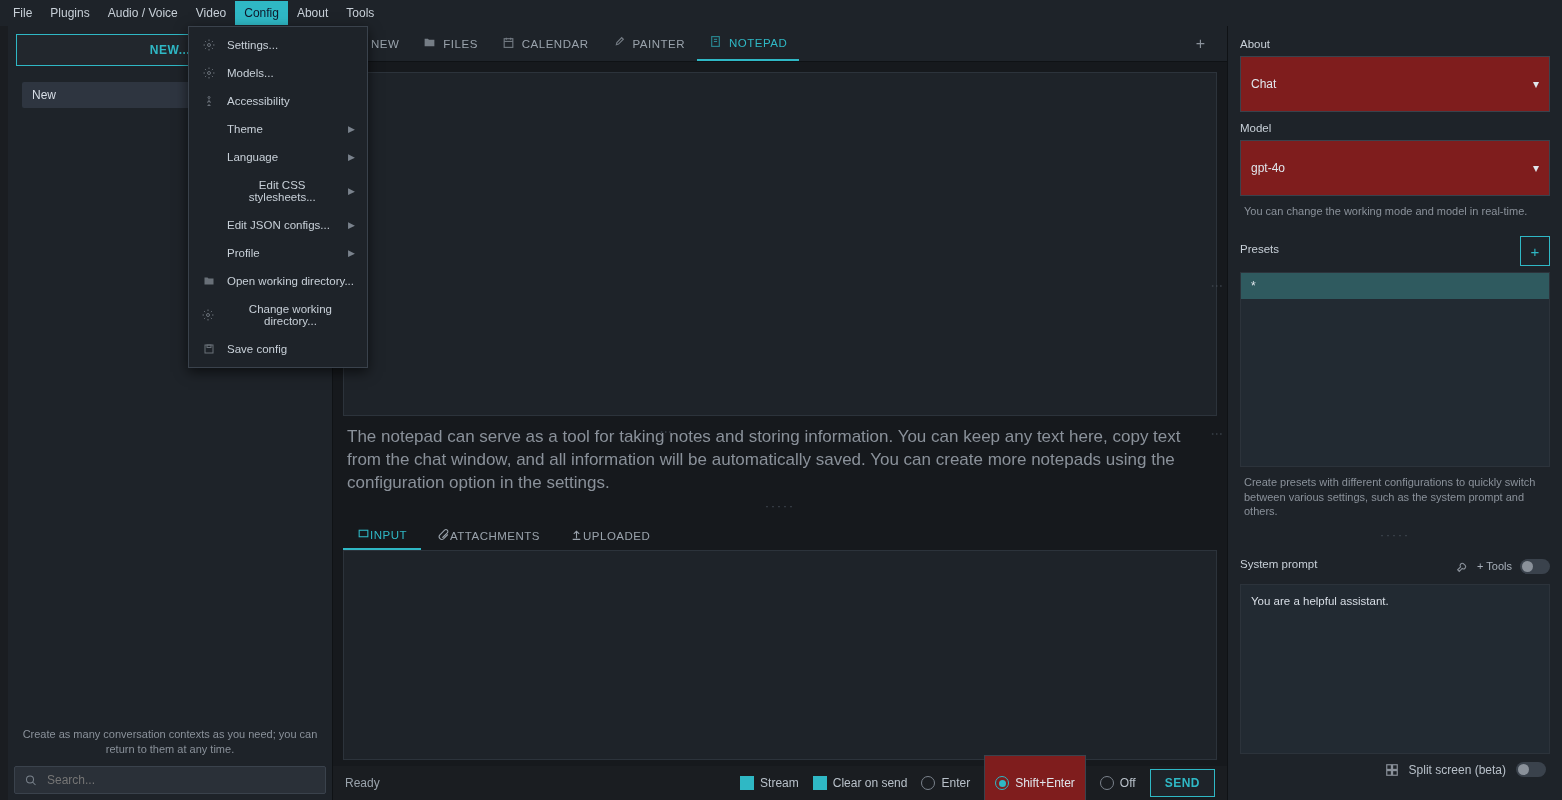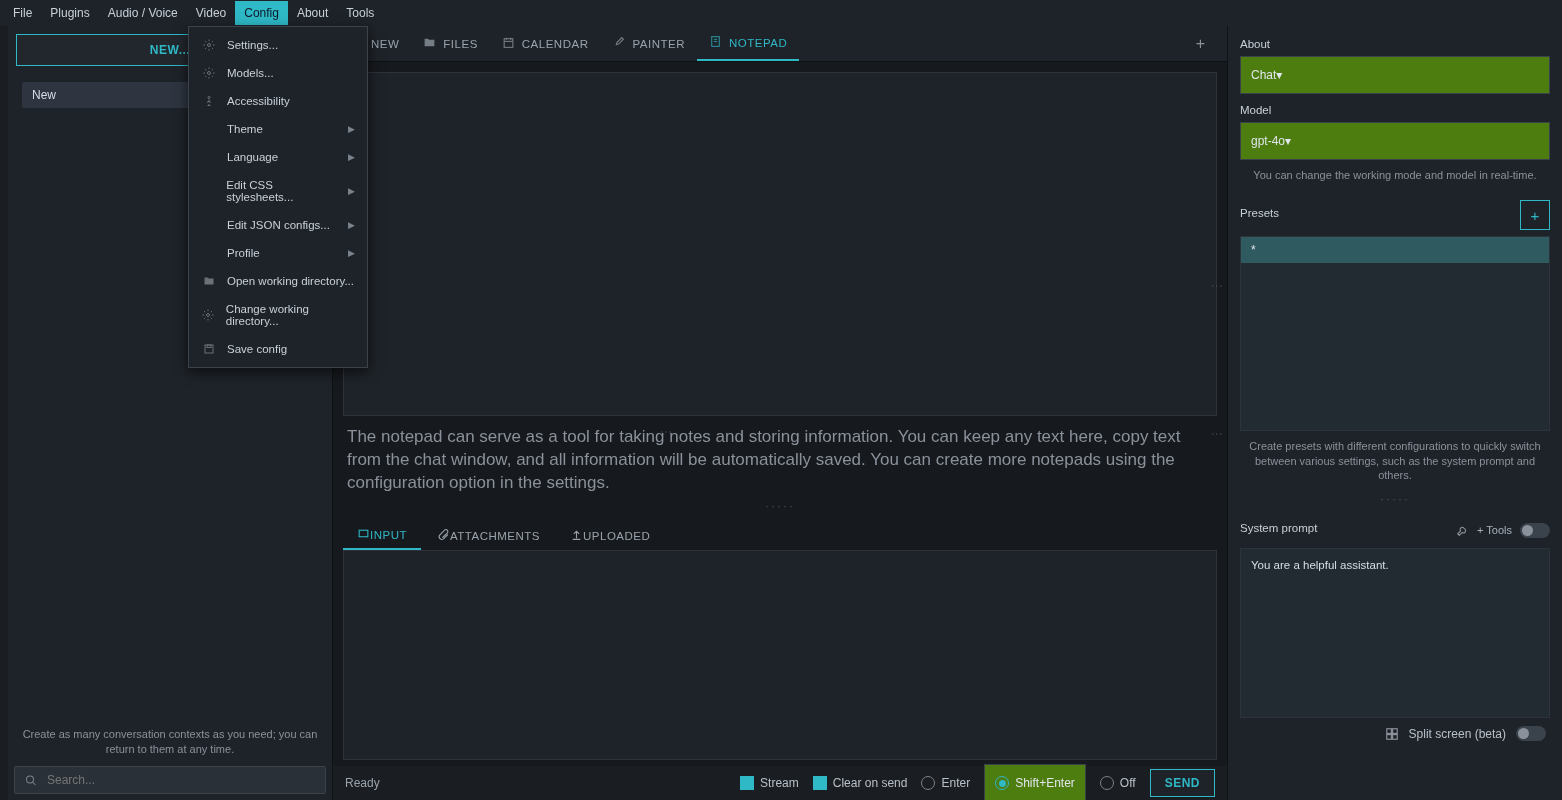--- a/index.html
+++ b/index.html
@@ -34,34 +34,34 @@
 .opts { display:flex; align-items:center; gap:14px; }
 .chk { display:flex; align-items:center; gap:6px; }
 .chk .box { width:14px; height:14px; border:1px solid #2fb8c5; background:#2fb8c5; display:flex; align-items:center; justify-content:center; }
 .rad { display:flex; align-items:center; gap:6px; }
 .rad .circ { width:14px; height:14px; border:1.5px solid #7a828c; border-radius:50%; position:relative; }
 .rad.sel .circ { border-color:#2fb8c5; }
 .rad.sel .circ::after { content:""; position:absolute; inset:2.5px; background:#2fb8c5; border-radius:50%; }
 .sendbtn { border:1px solid #2fb8c5; color:#2fb8c5; background:#1e2329; padding:6px 14px; font-weight:600; letter-spacing:0.5px; cursor:pointer; }
 .right { width:335px; background:#1e2329; display:flex; flex-direction:column; padding:10px 12px; border-left:1px solid #0f1215; overflow:hidden; }
 .lbl { color:#c8d0d8; font-size:11.5px; margin:2px 0 6px; }
-.sel { background:#4d7c0f; border:1px solid #3a424c; padding:11px 10px; display:flex; align-items:center; justify-content:flex-start; color:#e0e6ec; }
-.hint { color:#8a919a; font-size:11px; text-align:center; padding:8px 4px; line-height:1.3; }
+.sel { background:#7f1d1d; border:1px solid #3a424c; padding:20px 10px; display:flex; align-items:center; justify-content:space-between; color:#e0e6ec; }
+.hint { color:#8a919a; font-size:11px; padding:8px 4px; line-height:1.3; }
 .sec-head { display:flex; align-items:center; justify-content:space-between; margin-top:10px; }
 .plusbtn { width:30px; height:30px; border:1px solid #2fb8c5; display:flex; align-items:center; justify-content:center; color:#2fb8c5; font-size:15px; cursor:pointer; }
 .presetbox { flex:0 0 195px; background:#222a32; border:1px solid #2c333b; margin-top:6px; }
 .presetrow { background:#2f5a5f; padding:6px 10px; color:#e0e6ec; }
 .syshead { display:flex; align-items:center; justify-content:space-between; margin-top:12px; }
 .tools { display:flex; align-items:center; gap:8px; color:#a8b0ba; font-size:11px; }
 .toggle { width:30px; height:15px; background:#3a424c; border-radius:10px; position:relative; }
 .toggle::after { content:""; position:absolute; left:2px; top:2px; width:11px; height:11px; background:#8a919a; border-radius:50%; }
 .sysbox { flex:0 0 170px; background:#222a32; border:1px solid #2c333b; margin-top:8px; padding:10px; color:#d8dee6; font-size:11.5px; }
 .bottombar { display:flex; align-items:center; justify-content:flex-end; gap:10px; padding:8px 4px; }
 .dropdown { position:absolute; top:26px; left:188px; width:180px; background:#1e2329; border:1px solid #3a424c; box-shadow:0 4px 12px rgba(0,0,0,0.6); z-index:100; padding:4px 0; }
-.ddi { display:flex; align-items:center; gap:10px; padding:8px 12px; color:#c8d0d8; font-size:11.5px; cursor:pointer; }
+.ddi { display:flex; align-items:center; gap:10px; padding:8px 12px; color:#c8d0d8; font-size:11.5px; cursor:pointer;text-align:center; }
 .ddi .ic { width:16px; display:flex; justify-content:center; opacity:0.7; }
 .ddi .arr { margin-left:auto; font-size:9px; color:#7a828c; }
 .vdrag { position:absolute; color:#4a535d; font-size:12px; writing-mode:vertical-rl; letter-spacing:2px; }
 </style>
 </head>
 <body>
 
 <div class="menubar" id="menubar">
     <div class="mi">File</div>
     <div class="mi">Plugins</div>

